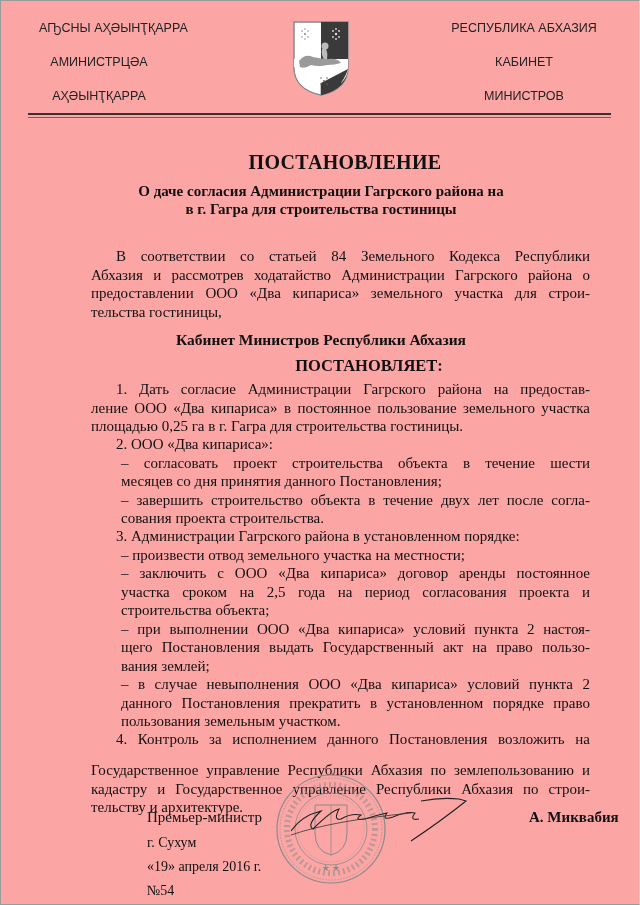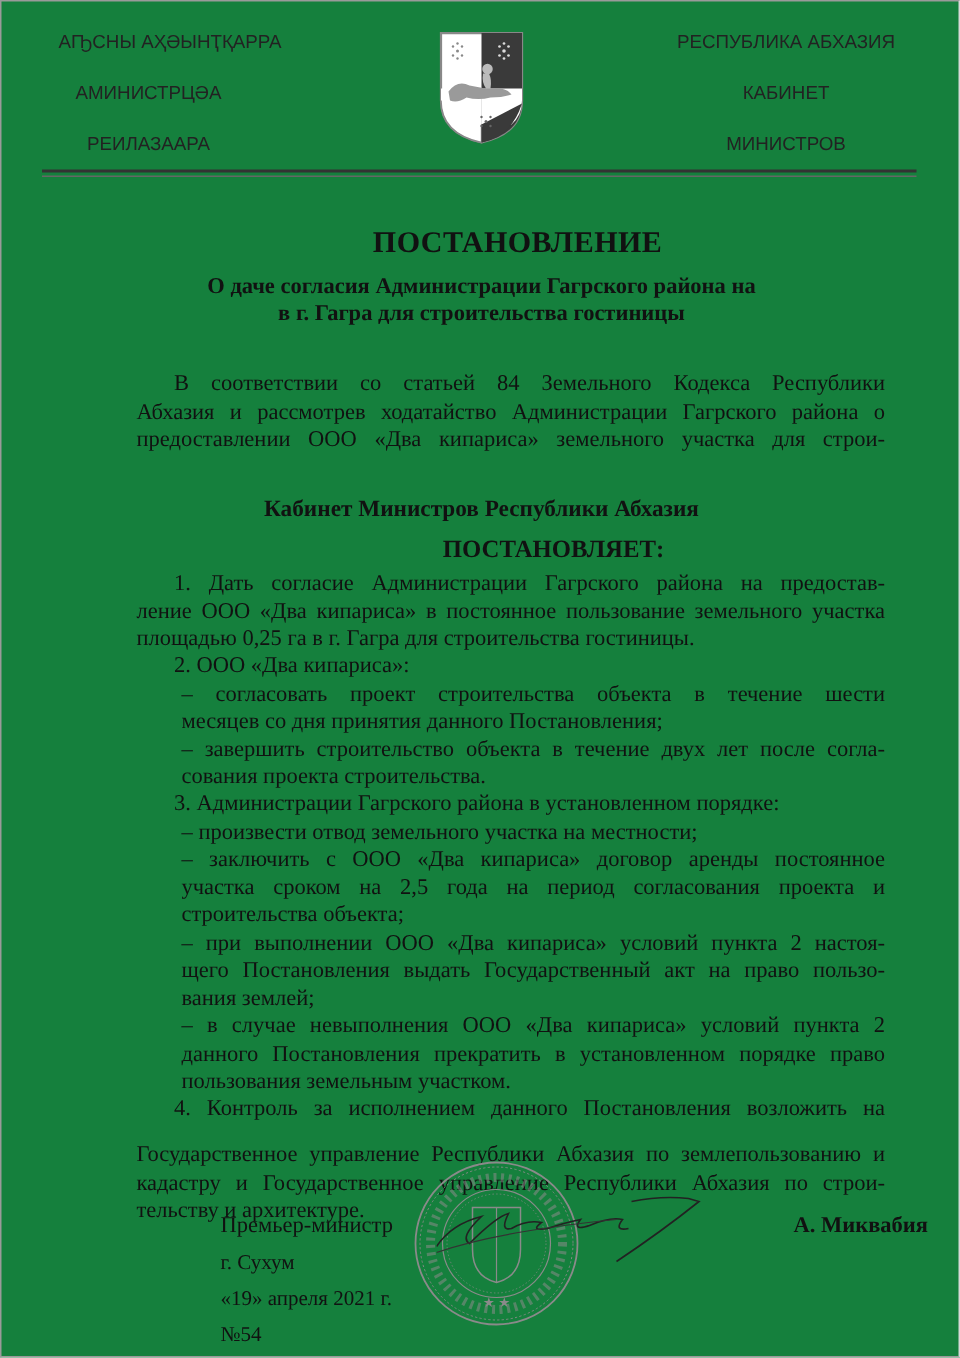--- a/index.html
+++ b/index.html
@@ -1,17 +1,17 @@
 <!DOCTYPE html>
 <html><head>
 <meta charset="utf-8">
 <style>
   html, body { margin:0; padding:0; background:#fff; }
   body { width:640px; height:905px; position:relative; overflow:hidden; font-family:"Liberation Serif", serif; color:#111; }
-  .page { position:absolute; left:0; top:0; width:638px; height:903px; border:1px solid #9a9a9a; border-right-color:#d8d8d8; background:#15803d; }
+  .page { position:absolute; left:0; top:0; width:638px; height:903px; border:1px solid #9a9a9a; border-right-color:#d8d8d8; background:#fca5a5; }
   .hdr { position:absolute; font-family:"Liberation Sans", sans-serif; font-size:12.5px; color:#222; text-align:center; white-space:nowrap; }
   .hdr-l { left:38px; width:120px; }
   .hdr-r { left:448px; width:150px; }
   .hdr div { height:34px; line-height:30px; }
   .emblem { position:absolute; left:290px; top:18px; width:60px; height:78px; }
   .divider { position:absolute; left:27px; top:112px; width:583px; height:5px; border-top:2px solid #333; border-bottom:1px solid #666; box-sizing:border-box; }
   .title { position:absolute; left:0; width:640px; top:150px; text-align:center; font-weight:bold; font-size:20px; letter-spacing:0.3px;padding-left:24px; }
   .subtitle { position:absolute; left:100px; width:440px; top:181px; text-align:center; font-weight:bold; font-size:15px; line-height:18px; }
   .p { position:absolute; font-size:15px; line-height:18.5px; text-align:justify; }
   .line { display:block; white-space:nowrap; text-align-last:justify; text-align:justify; }
@@ -22,21 +22,21 @@
   .signature { position:absolute; left:290px; top:790px; width:190px; height:60px; }
 </style>
 </head>
 <body>
 
 <div class="page">
 
   <div class="hdr hdr-l" style="top:12px">
     <div>АҦСНЫ АҲӘЫНҬҚАРРА</div>
     <div>АМИНИСТРЦӘА</div>
-    <div>РЕИЛАЗААРА</div>
+    <div>АҲӘЫНҬҚАРРА</div>
   </div>
 
   <svg class="emblem" viewBox="0 0 60 78">
     <path d="M3 3 H57 V48 Q57 70 30 76 Q3 70 3 48 Z" fill="#fff" stroke="#888" stroke-width="1.5"></path>
     <path d="M30 3 H57 V48 Q57 70 30 76 Z" fill="#3a3a3a"></path>
     <path d="M30 40 H57 V48 Q57 58 50 64 L30 64 Z" fill="#fff"></path>
     <path d="M3 40 H30 V76 Q3 70 3 48 Z" fill="#fff"></path>
     <path d="M30 40 V76 Q50 72 55 56 L57 48 V40 Z" fill="#fff" opacity="0"></path>
     <path d="M3 48 Q3 70 30 76 V64" fill="none" stroke="#888" stroke-width="1"></path>
     <path d="M30 64 V76 Q50 72 57 50" fill="#3a3a3a"></path>
@@ -85,20 +85,21 @@
     <div>О даче согласия Администрации Гагрского района на</div>
     <div>в г. Гагра для строительства гостиницы</div>
   </div>
 
   <div class="p" style="left:115px; top:246px; width:474px;">
     <span class="line">В соответствии со статьей 84 Земельного Кодекса Республики</span>
   </div>
   <div class="p" style="left:90px; top:264.5px; width:499px;">
     <span class="line">Абхазия и рассмотрев ходатайство Администрации Гагрского района о</span>
     <span class="line">предоставлении ООО «Два кипариса» земельного участка для строи-</span>
+    <span class="line last">тельства гостиницы,</span>
   </div>
 
   <div class="center-bold" style="top:330px; font-size:15.5px;font-family:Liberation Serif, serif;">Кабинет Министров Республики Абхазия</div>
   <div class="center-bold" style="top:355px; font-size:16.5px;padding-left:48px;">ПОСТАНОВЛЯЕТ:</div>
 
   <div class="p" style="left:115px; top:379px; width:474px;">
     <span class="line">1. Дать согласие Администрации Гагрского района на предостав-</span>
   </div>
   <div class="p" style="left:90px; top:397.5px; width:499px;">
     <span class="line">ление ООО «Два кипариса» в постоянное пользование земельного участка</span>
@@ -154,16 +155,16 @@
   </svg>
 
   <svg class="signature" viewBox="0 0 190 60">
     <path d="M0 40 Q10 25 30 20 Q15 34 22 38 Q40 20 48 18 Q42 30 50 28 Q60 22 70 24 Q62 30 74 28 Q86 24 96 22 Q90 30 102 26 Q116 20 124 22 Q118 30 128 28 M130 10 Q150 6 168 8 L175 10 Q150 30 120 50" fill="none" stroke="#222" stroke-width="1.1"></path>
     <path d="M0 44 Q40 30 120 22" fill="none" stroke="#333" stroke-width="0.8"></path>
   </svg>
 
   <div class="sig" style="left:146px; top:808px; font-weight:normal; font-size:15px;">Премьер-министр</div>
   <div class="sig" style="left:488px; top:808px; font-weight:bold; font-size:15px;margin-left:40px;">А. Миквабия</div>
   <div class="sig" style="left:146px; top:834px;">г. Сухум</div>
-  <div class="sig" style="left:146px; top:858px;">«19» апреля 2021 г.</div>
+  <div class="sig" style="left:146px; top:858px;">«19» апреля 2016 г.</div>
   <div class="sig" style="left:146px; top:882px;">№54</div>
 
 </div>
 
 </body></html>

